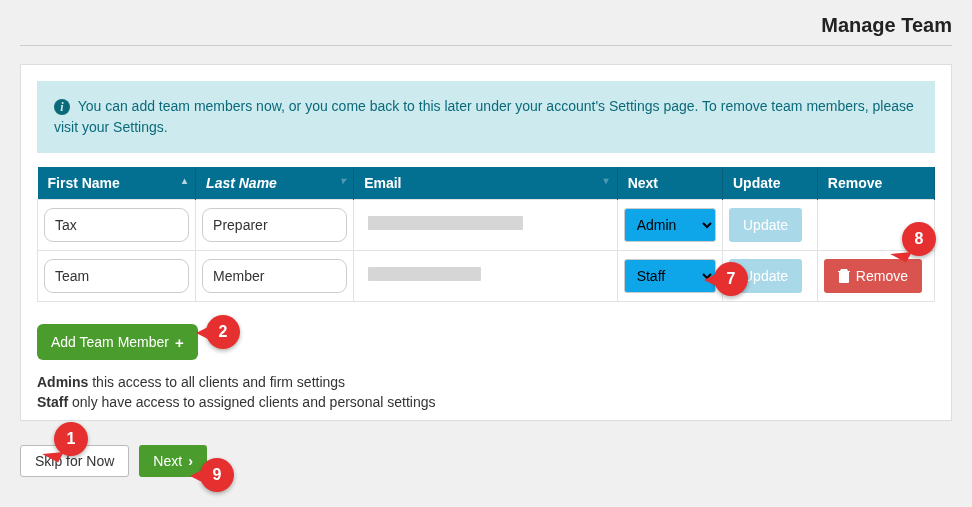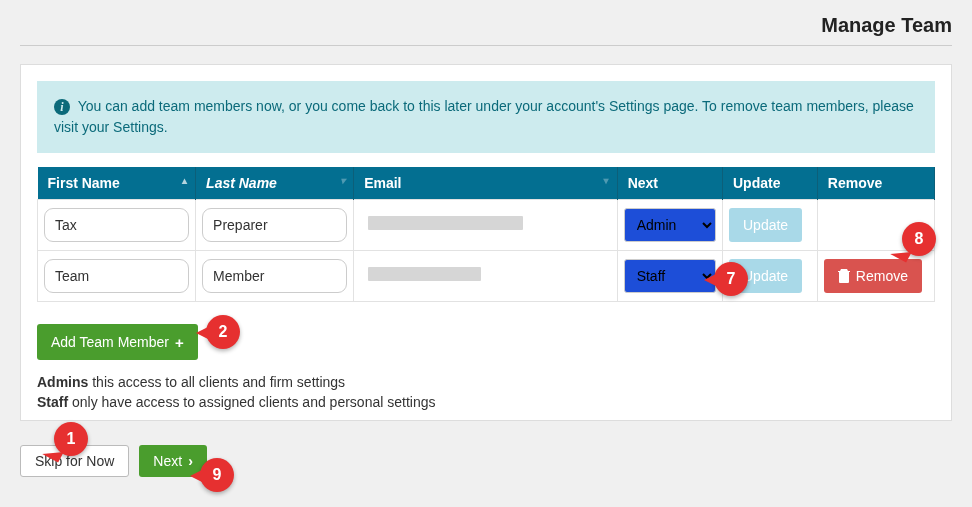--- a/index.html
+++ b/index.html
@@ -9,29 +9,29 @@
   hr.divider { border: none; border-top: 1px solid #ccc; margin-bottom: 18px; }
   .panel { background: #fff; border: 1px solid #ddd; padding: 16px 16px 6px 16px; }
   .info-banner { background: #cdebee; color: #0b6a7a; padding: 14px 16px; font-size: 14px; line-height: 1.5; border: 1px solid #cdebee; margin-bottom: 14px; }
   .info-banner .info-icon { display: inline-block; width: 16px; height: 16px; background: #0b6a7a; color: #cdebee; border-radius: 50%; text-align: center; font-weight: 700; font-size: 12px; line-height: 16px; margin-right: 4px; font-family: Georgia, serif; font-style: italic; }
   table.team-table { width: 100%; border-collapse: collapse; margin-bottom: 22px; }
   table.team-table th { background: #036f91; color: #fff; text-align: left; font-weight: 600; font-size: 14px; padding: 8px 10px; border-right: 1px solid #0c5f79; position: relative; }
   table.team-table th.sortable::after { content: "▴"; position: absolute; right: 8px; opacity: .7; font-size: 10px; }
   table.team-table th.sortable.inactive::after { content: "▾"; opacity: .3; }
   table.team-table td { padding: 8px 6px; border: 1px solid #e2e2e2; vertical-align: middle; }
   .cell-input { width: 100%; height: 34px; border: 1px solid #ccc; border-radius: 9px; padding: 0 10px; font-size: 14px; color: #333; }
-  .cell-select { width: 100%; height: 34px; border: 1px solid #ccc; border-radius: 3px; padding: 0 8px; font-size: 14px; background: #1d4ed8; }
+  .cell-select { width: 100%; height: 34px; border: 1px solid #ccc; border-radius: 3px; padding: 0 8px; font-size: 14px; background: #0ea5e9; }
   .email-blur { display: inline-block; width: 62%; height: 14px; background: #d6d6d6; border-radius: 1px; margin-left: 8px; }
   .btn { display: inline-flex; align-items: center; justify-content: center; gap: 6px; height: 34px; padding: 0 14px; border: none; border-radius: 3px; font-size: 14px; font-weight: 500; cursor: pointer; color: #fff; }
   .btn-update { background: #a9d9e8; color: #fff; }
   .btn-remove { background: #d9534f; }
   .btn-remove svg { width: 12px; height: 14px; fill: #fff; }
   .btn-green { background: #4a9d2d; }
   .btn-skip { background: #fff; color: #333; border: 1px solid #bbb; height: 32px; }
-  .btn-addteam { height: 36px; font-size: 14px; }
+  .btn-addteam { height: 36px; font-size: 14px; border-radius: 6px; }
   .btn-addteam .plus { font-weight: 700; font-size: 15px; }
   .role-desc { font-size: 14px; color: #333; margin-bottom: 4px; }
   .role-desc b { font-weight: 700; }
   .bottom-buttons { margin-top: 24px; display: flex; gap: 10px; align-items: center; }
   .btn-next { height: 32px; padding: 0 14px; }
   .chevron-right { font-size: 14px; font-weight: 700; }
   .col-fn { width: 150px; }
   .col-ln { width: 150px; font-style: italic; }
   .col-email { width: 250px; }
   .col-role { width: 100px; }

